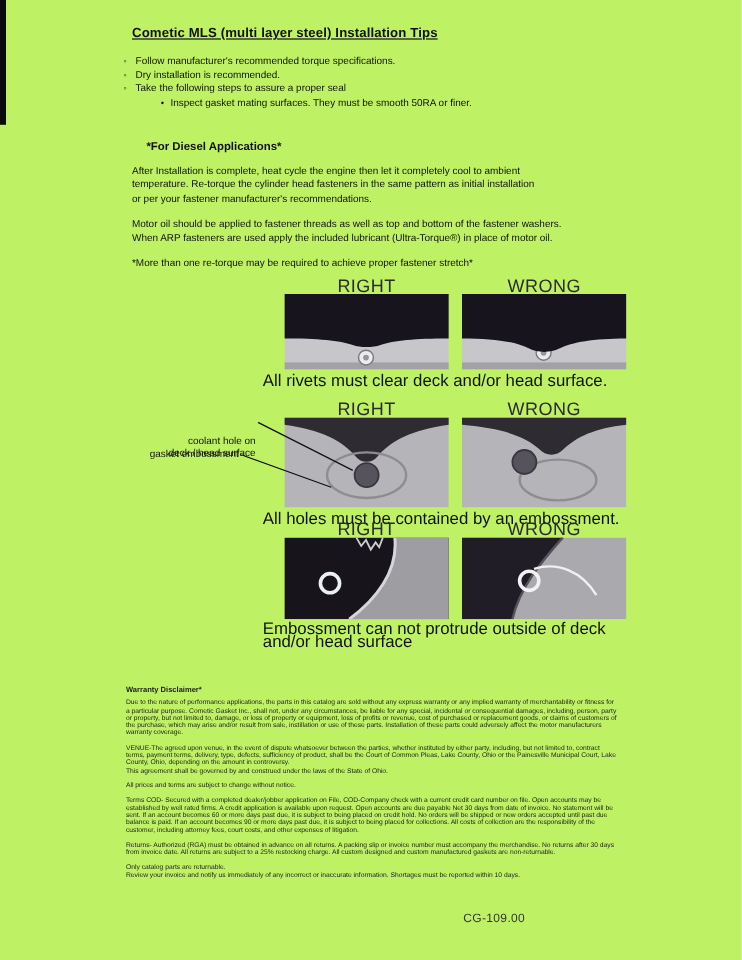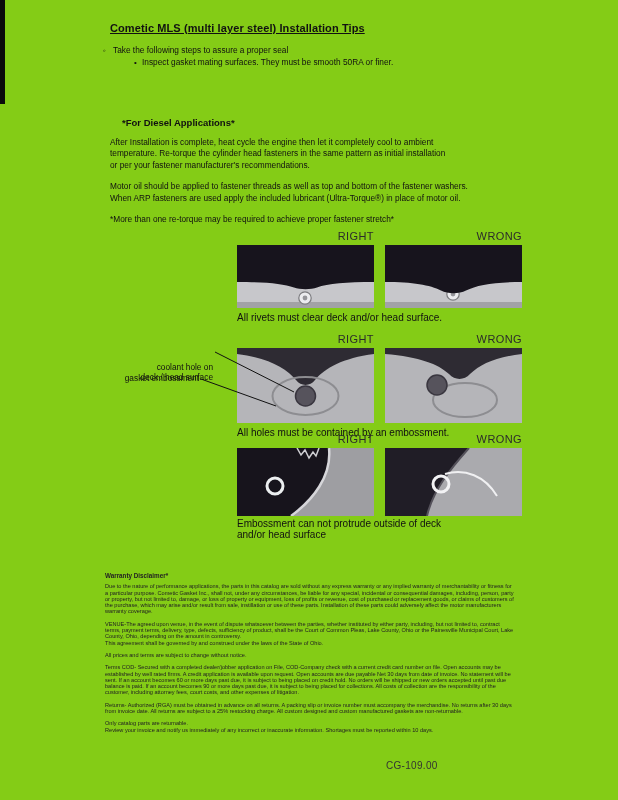--- a/index.html
+++ b/index.html
@@ -1,55 +1,57 @@
 <!DOCTYPE html>
 <html><head>
 <meta charset="utf-8">
 <style>
   * { margin:0; padding:0; box-sizing:border-box; }
   html,body { background:#e9e9e9; }
   body { font-family:"Liberation Sans", sans-serif; }
-  .page { position:relative; width:618px; height:800px; background:#84cc16; color:#111; overflow:hidden; margin:0 auto; }
+  .page { position:relative; width:618px; height:800px; background:#bef264; color:#111; overflow:hidden; margin:0 auto; }
   .edge-bar { position:absolute; left:0; top:0; width:5px; height:104px; background:#0b0b0b; }
 
   .title { position:absolute; left:110px; top:22px; font-size:11px; font-weight:bold; text-decoration:underline; letter-spacing:0.1px; }
 
   .tips { position:absolute; left:103px; top:45px; font-size:8.3px; line-height:11.6px; white-space:nowrap; }
   .tips .row .marker { display:inline-block; width:10px; font-size:7.5px; }
   .tips .row.sub { margin-left:31px; }
   .tips .row.sub .marker { width:8px; font-size:8px; }
 
   .diesel { position:absolute; left:110px; top:117px; width:430px; font-size:8.3px; line-height:11.5px; }
   .diesel h2 { font-size:9.5px; font-weight:bold; margin-bottom:8px;margin-left:12px; }
   .diesel p { white-space:pre-line; margin-bottom:10px; }
 
-  .figlabel { position:absolute; width:137px; text-align:right; font-size:11px; color:#2b2b2b; letter-spacing:0.4px; }
+  .figlabel { position:absolute; width:137px; text-align:center; font-size:15px; color:#2b2b2b; letter-spacing:0.4px; }
   .figimg { position:absolute; width:137px; }
   .figimg svg { display:block; width:100%; height:100%; }
-  .caption { position:absolute; left:237px; font-size:10px; line-height:11px; white-space:pre-line; color:#111; }
+  .caption { position:absolute; left:219px; font-size:14px; line-height:11px; white-space:pre-line; color:#111; }
 
   .ann { position:absolute; font-size:8.3px; line-height:9.8px; text-align:right; white-space:pre-line; color:#111; }
   .overlay { position:absolute; left:0; top:0; width:618px; height:800px; pointer-events:none; }
 
   .warranty { position:absolute; left:105px; top:573px; width:409px; font-size:5.6px; line-height:6.3px; color:#222; }
   .warranty h3 { font-size:6.3px; font-weight:bold; margin-bottom:4px; }
   .warranty p { margin-bottom:6px; white-space:pre-line; }
 
   .footer { position:absolute; left:386px; top:760px; font-size:10px; color:#333; letter-spacing:0.3px; }
 </style>
 </head>
 <body>
 
 <div class="page">
 
   <div class="edge-bar"></div>
 
   <h1 class="title">Cometic MLS (multi layer steel) Installation Tips</h1>
 
   <div class="tips">
+    <div class="row"><span class="marker">◦</span><span>Follow manufacturer's recommended torque specifications.</span></div>
+    <div class="row"><span class="marker">◦</span><span>Dry installation is recommended.</span></div>
     <div class="row"><span class="marker">◦</span><span>Take the following steps to assure a proper seal</span></div>
     <div class="row sub"><span class="marker">•</span><span>Inspect gasket mating surfaces.  They must be smooth 50RA or finer.</span></div>
   </div>
 
   <div class="diesel">
     <h2>*For Diesel Applications*</h2>
     <p>After Installation is complete, heat cycle the engine then let it completely cool to ambient
 temperature. Re-torque the cylinder head fasteners in the same pattern as initial installation
 or per your fastener manufacturer's recommendations.</p>
     <p>Motor oil should be applied to fastener threads as well as top and bottom of the fastener washers.

